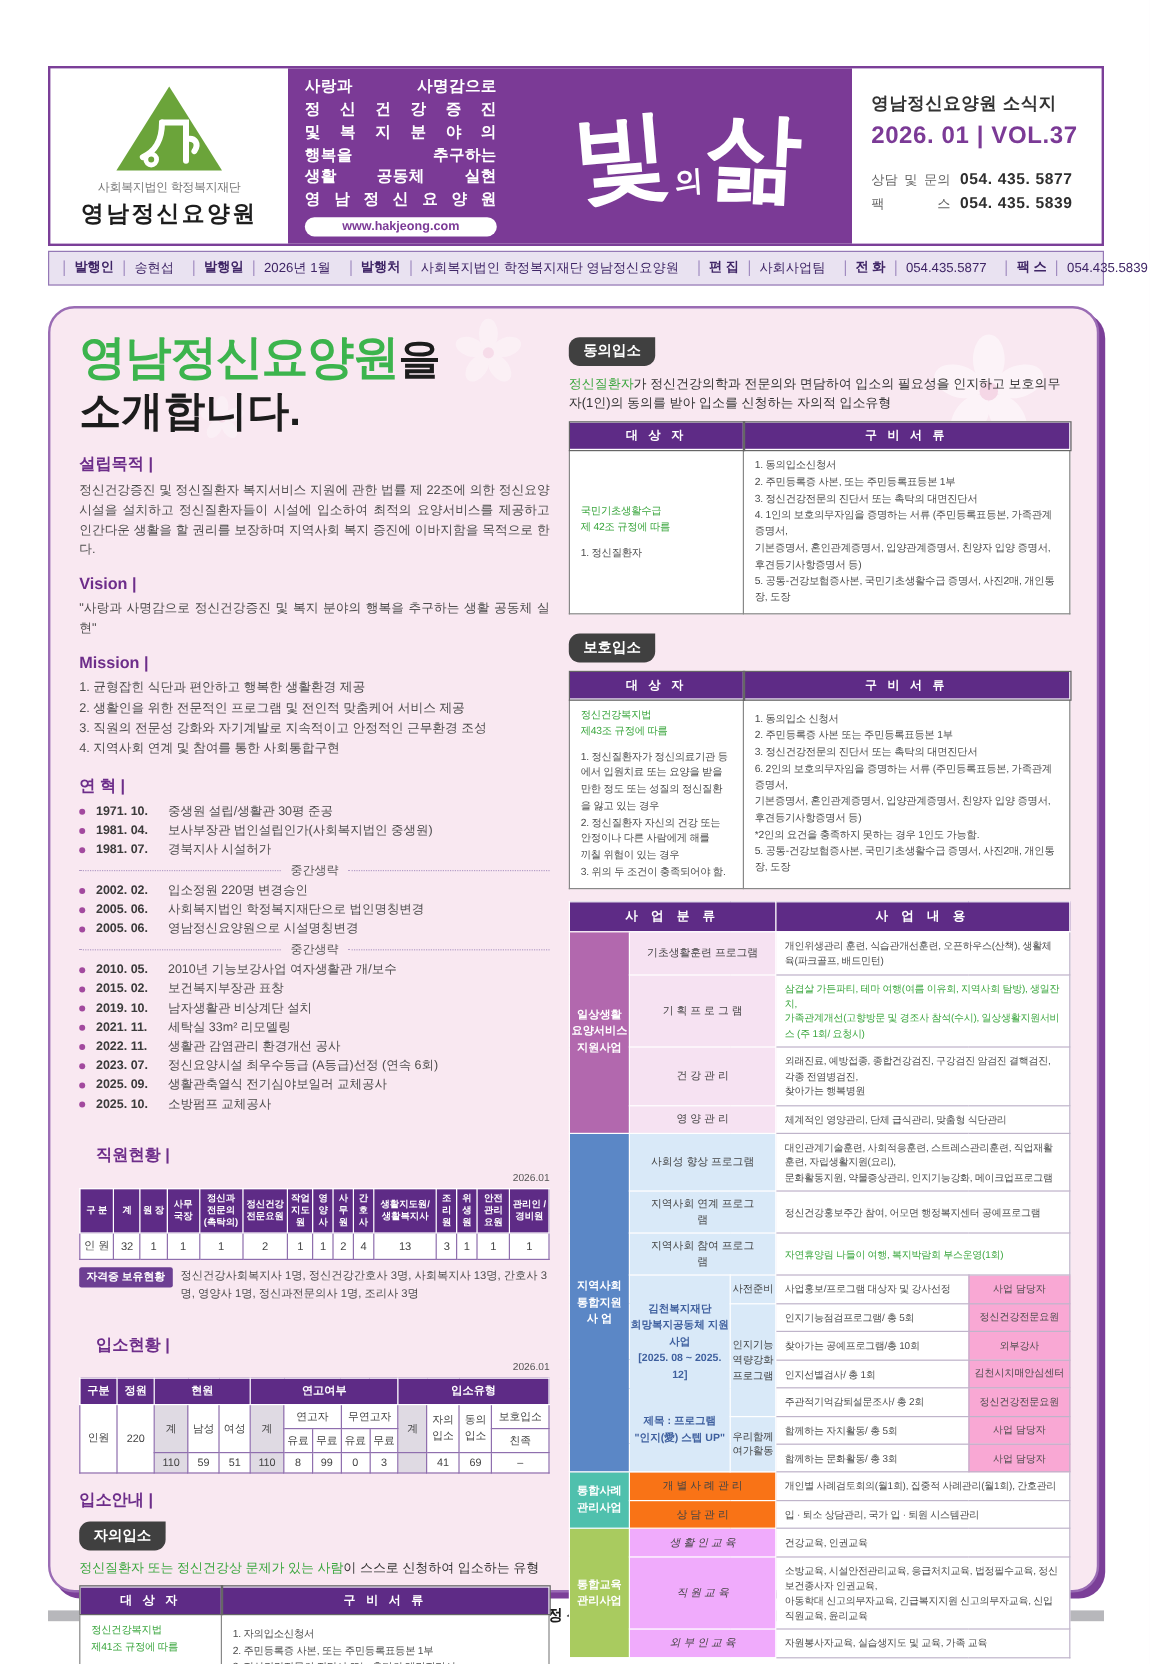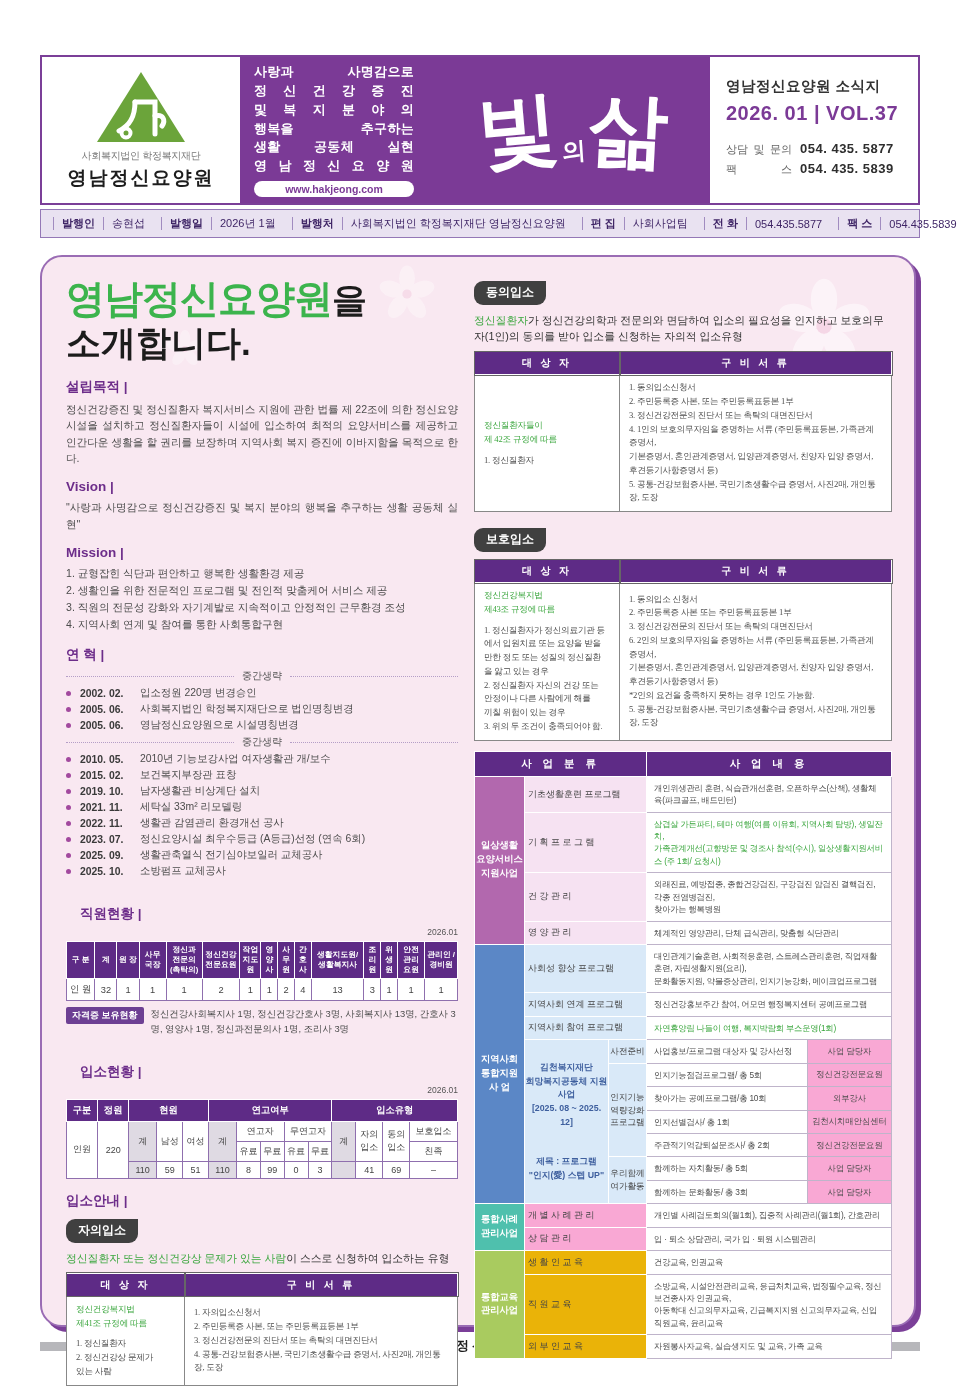--- a/index.html
+++ b/index.html
@@ -76,34 +76,34 @@
   .adm-table { width:100%; table-layout:fixed; margin-top:2px; }
   .adm-table th { background:#5e2b86; color:#fff; border:1px solid #fff; font-size:9.3px; padding:4px 0; }
   .adm-table td { background:#fff; border:1px solid #8f6fae; color:#444; text-align:center; font-size:9px; padding:3px 0; vertical-align:middle; white-space:pre-line; }
   .adm-table td.shade { background:#dfdae3; }
 
   
   .badge { display:inline-block; background:#404040; color:#fff; font-weight:bold; font-size:12px;
     padding:3px 12px 4px; border-radius:9px 0 9px 9px; margin:4px 0 7px; }
   .desc { font-size:10.8px; color:#333; line-height:1.5; margin-bottom:7px; }
   .green { color:#3aa63d; }
-  .guide-table { width:100%; table-layout:fixed; background:#fff;font-family:Liberation Serif, serif; }
+  .guide-table { width:100%; table-layout:fixed; background:#fff; }
   .guide-table th { background:#5e2b86; color:#fff; font-size:10px; font-weight:bold; letter-spacing:3px; padding:4px 0; border:1px solid #fff; outline:1px solid #666; }
   .guide-table td { border:1px solid #888; vertical-align:middle; padding:6px 9px; color:#4c4c4c;
     font-size:8.6px; line-height:1.6; white-space:pre-line; letter-spacing:-0.2px; }
   .law { color:#3aa63d; margin-bottom:7px; }
 
   
   .biz-table { width:100%; table-layout:fixed; margin-top:10px; }
   .biz-table th.bh { background:#5e2b86; color:#fff; font-size:10.5px; letter-spacing:4px; padding:5px 0; border:1px solid #fff; }
   .biz-table th.grp { color:#fff; font-weight:bold; font-size:9.3px; line-height:1.5; white-space:pre-line; border:1px solid #fff; vertical-align:middle; }
   .g1 { background:#b268ae; } .g2 { background:#5b87c6; } .g3 { background:#4fc0ad; } .g4 { background:#a9cb5f; }
   .biz-table td { border:1px solid #bfb4ca; vertical-align:middle; }
-  .biz-table td.lbl { font-size:9px; color:#444; white-space:pre-line; border:1px solid #fff; padding:4px 3px; }
-  .t1 { background:#f6e2f2; } .t2 { background:#d9e9f8; } .t3 { background:#f9a8d4; } .t4 { background:#eab308; }
+  .biz-table td.lbl { text-align:center; font-size:9px; color:#444; white-space:pre-line; border:1px solid #fff; padding:4px 14px; }
+  .t1 { background:#f6e2f2; } .t2 { background:#d9e9f8; } .t3 { background:#f97316; } .t4 { background:#f0abfc;font-style:italic; }
   .biz-table td.cnt { background:#fff; font-size:8.3px; color:#4c4c4c; line-height:1.5; padding:5px 7px; white-space:pre-line; letter-spacing:-0.2px; }
   .biz-table td.own { background:#f9a8d4; font-size:8.3px; color:#4c4c4c; text-align:center; }
   .biz-table td.sub { text-align:center; font-size:8.6px; color:#444; white-space:pre-line; border:1px solid #fff; line-height:1.5; }
   .biz-table td.kim { text-align:center; font-size:8.8px; color:#3e5f9e; font-weight:bold; white-space:pre-line; border:1px solid #fff; line-height:1.55; }
   .kim-sub { margin-top:12px; }
   .green-text { color:#3aa63d !important; }
 
   
   .page-footer { position:absolute; left:40px; top:1337px; width:880px; display:flex; align-items:center; gap:14px; }
   .page-footer .bar { flex:1; height:9px; background:#b7b7bb; }
@@ -243,20 +243,40 @@
       <h3 class="sec">Mission |</h3>
       <div>
 
       <div class="mission-line">1. 균형잡힌 식단과 편안하고 행복한 생활환경 제공</div>
           <div class="mission-line">2. 생활인을 위한 전문적인 프로그램 및 전인적 맞춤케어 서비스 제공</div>
           <div class="mission-line">3. 직원의 전문성 강화와 자기계발로 지속적이고 안정적인 근무환경 조성</div>
           <div class="mission-line">4. 지역사회 연계 및 참여를 통한 사회통합구현</div>
         </div>
 
       <h3 class="sec">연  혁 |</h3>
+      <div>
+
+          <div class="hist-row">
+            <span class="hist-dot"></span>
+            <span class="hist-date">1971. 10.</span>
+            <span class="hist-text">중생원 설립/생활관 30평 준공</span>
+          </div>
+
+          <div class="hist-row">
+            <span class="hist-dot"></span>
+            <span class="hist-date">1981. 04.</span>
+            <span class="hist-text">보사부장관 법인설립인가(사회복지법인 중생원)</span>
+          </div>
+
+          <div class="hist-row">
+            <span class="hist-dot"></span>
+            <span class="hist-date">1981. 07.</span>
+            <span class="hist-text">경북지사 시설허가</span>
+          </div>
+        </div>
       <div class="hist-sep">
         <span class="line"></span>
           <span>중간생략</span>
           <span class="line"></span>
       </div>
       <div>
 
           <div class="hist-row">
             <span class="hist-dot"></span>
             <span class="hist-date">2002. 02.</span>
@@ -532,21 +552,21 @@
             <col>
           </colgroup>
         <thead>
           <tr>
             <th>대 상 자</th>
             <th>구 비 서 류</th>
           </tr>
         </thead>
         <tbody>
           <tr>
-            <td><div class="law">정신질환자들이
+            <td><div class="law">국민기초생활수급
 제 42조 규정에 따름</div><div>1. 정신질환자</div></td>
             <td>1. 동의입소신청서
 2. 주민등록증 사본, 또는 주민등록표등본 1부
 3. 정신건강전문의 진단서 또는 촉탁의 대면진단서
 4. 1인의 보호의무자임을 증명하는 서류 (주민등록표등본, 가족관계증명서,
     기본증명서,  혼인관계증명서, 입양관계증명서, 친양자 입양 증명서,
     후견등기사항증명서 등)
 5. 공통-건강보험증사본, 국민기초생활수급 증명서, 사진2매, 개인통장, 도장</td>
           </tr>
         </tbody>

